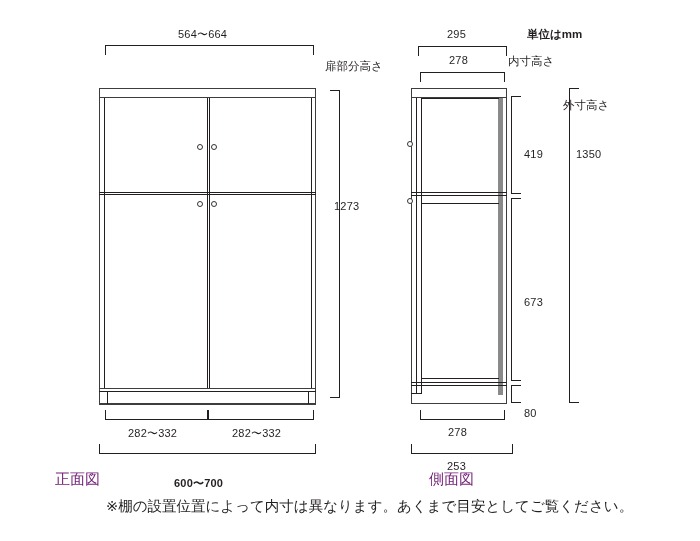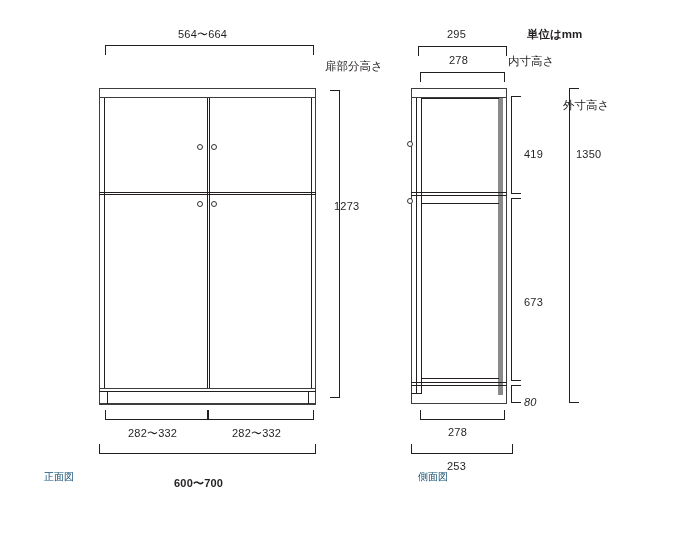--- a/index.html
+++ b/index.html
@@ -24,23 +24,24 @@
   }
   .jptxt{
     position:absolute;
     font-size:11.5px;
     white-space:nowrap;
     color:#231f20;
   }
   .jpbold{font-weight:bold;}
   .viewlabel{
     position:absolute;
-    font-size:10px;
+    font-size:15px;
     white-space:nowrap;
-    color:#0c4a6e;
+    color:#701a75;
+    margin-left:11px;
   }
   .note{
     position:absolute;
     font-size:14.5px;
     white-space:nowrap;
     color:#231f20;
   }
 
   
   .hbr{position:absolute;border-top:1px solid #231f20;height:9px;box-sizing:border-box;}
@@ -168,27 +169,28 @@
   <div class="knob" style="left:407px;top:141px;"></div>
   <div class="knob" style="left:407px;top:198px;"></div>
 
   <div class="vbrR" style="left:511px;top:96px;height:98px;"></div>
   <div class="dimtxt" style="left:524px;top:148px;">419</div>
 
   <div class="vbrR" style="left:511px;top:198px;height:183px;"></div>
   <div class="dimtxt" style="left:524px;top:296px;">673</div>
 
   <div class="vbrR" style="left:511px;top:385px;height:18px;"></div>
-  <div class="dimtxt" style="left:524px;top:396px;font-style:italic;">80</div>
+  <div class="dimtxt" style="left:524px;top:407px;">80</div>
 
   <div class="vbrR" style="left:569px;top:88px;height:315px;"></div>
   <div class="dimtxt" style="left:576px;top:148px;">1350</div>
 
   <div class="hbrU" style="left:420px;top:411px;width:85px;"></div>
   <div class="dimtxt" style="left:448px;top:426px;">278</div>
 
   <div class="hbrU" style="left:411px;top:445px;width:102px;"></div>
   <div class="dimtxt" style="left:447px;top:460px;">253</div>
 
   <div class="viewlabel" style="left:418px;top:470px;">側面図</div>
 
+  <div class="note" style="left:106px;top:497px;">※棚の設置位置によって内寸は異なります。あくまで目安としてご覧ください。</div>
 
 </div>
 
 </body></html>

